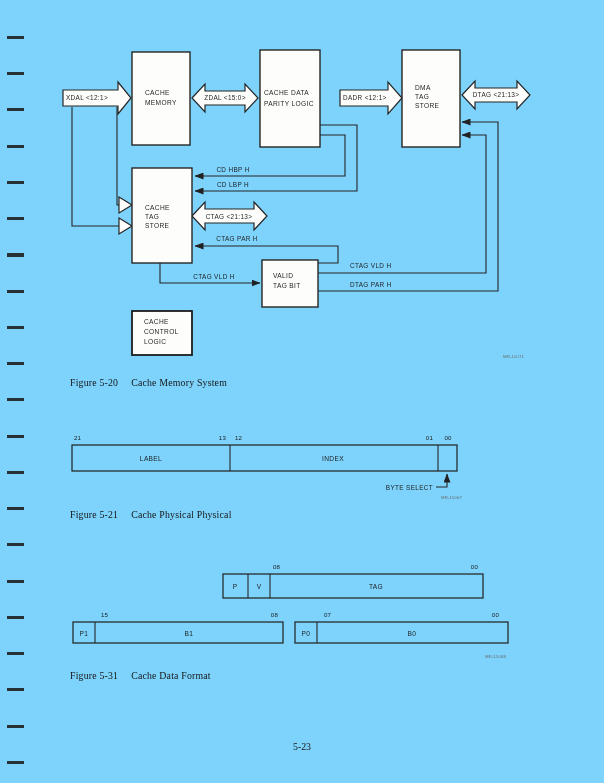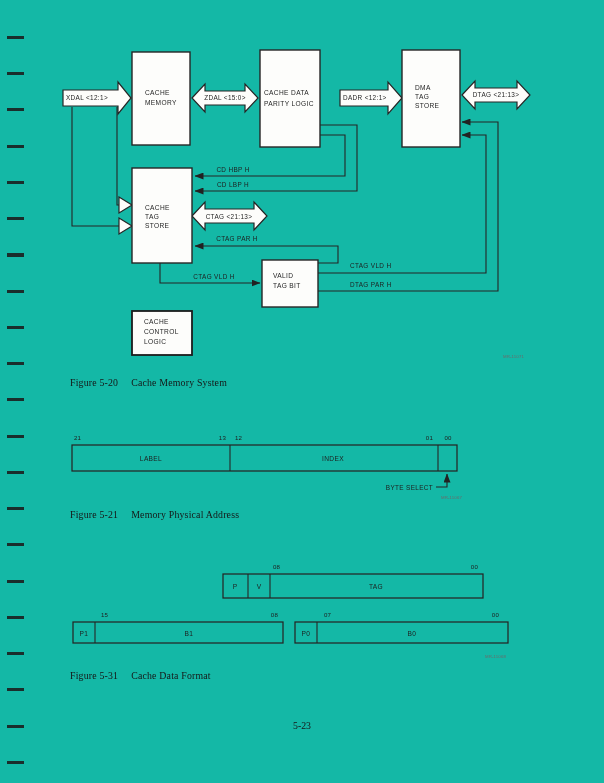--- a/index.html
+++ b/index.html
@@ -1,37 +1,37 @@
 <!DOCTYPE html>
 <html><head>
 <meta charset="utf-8">
 <style>
   html,body{margin:0;padding:0;}
   body{background:#e8e8e8;}
-  #page{position:relative;width:604px;height:783px;background:#14b8a6;overflow:hidden;
+  #page{position:relative;width:604px;height:783px;background:#7dd3fc;overflow:hidden;
         font-family:"Liberation Sans",sans-serif;}
   
   .binding-strip{position:absolute;left:7px;top:36px;width:17px;height:731px;
     background:repeating-linear-gradient(to bottom,#1b1b1b 0px,#1b1b1b 3px,transparent 3px,transparent 36.25px);
     opacity:.88;}
   svg{position:absolute;left:0;top:0;}
   .box{fill:#fdfdfb;stroke:#252525;stroke-width:1.4;}
   .boxb{fill:#fdfdfb;stroke:#1c1c1c;stroke-width:1.8;}
   .barrow{fill:#fdfdfb;stroke:#252525;stroke-width:1.2;}
   .wire{fill:none;stroke:#252525;stroke-width:1.1;}
   .cellrect{fill:none;stroke:#252525;stroke-width:1.25;}
   .divl{stroke:#252525;stroke-width:1.1;}
   .t{font-family:"Liberation Sans",sans-serif;font-size:6.6px;fill:#1e1e1e;letter-spacing:.35px;}
   .sig{font-size:6.4px;}
   .bit{font-size:6.1px;letter-spacing:.2px;}
   .mr{font-size:4.3px;fill:#6a6a6a;letter-spacing:.15px;}
   .caption{position:absolute;font-family:"Liberation Serif",serif;font-size:9.8px;color:#161616;
     letter-spacing:.2px;white-space:nowrap;}
   .caption .cl{margin-right:13px;}
-  .pageno{position:absolute;top:720px;left:0;width:604px;text-align:center;
+  .pageno{position:absolute;top:741px;left:0;width:604px;text-align:center;
     font-family:"Liberation Serif",serif;font-size:9.8px;color:#161616;}
 </style>
 </head>
 <body>
 
 <div id="page">
 
   <div class="binding-strip"></div>
 
   <svg width="604" height="783" viewBox="0 0 604 783">
@@ -144,21 +144,21 @@
       <text class="t" x="412" y="636" text-anchor="middle">B0</text>
 
       <text class="mr" x="506" y="658" text-anchor="end">MR-11068</text>
     </g>
   </svg>
 
   <div class="caption" style="left:70px;top:377px;">
     <span class="cl">Figure 5-20</span><span>Cache Memory System</span>
   </div>
   <div class="caption" style="left:70px;top:509px;">
-    <span class="cl">Figure 5-21</span><span>Memory Physical Address</span>
+    <span class="cl">Figure 5-21</span><span>Cache Physical Physical</span>
   </div>
   <div class="caption" style="left:70px;top:670px;">
     <span class="cl">Figure 5-31</span><span>Cache Data Format</span>
   </div>
 
   <div class="pageno">5-23</div>
 
 </div>
 
 </body></html>

